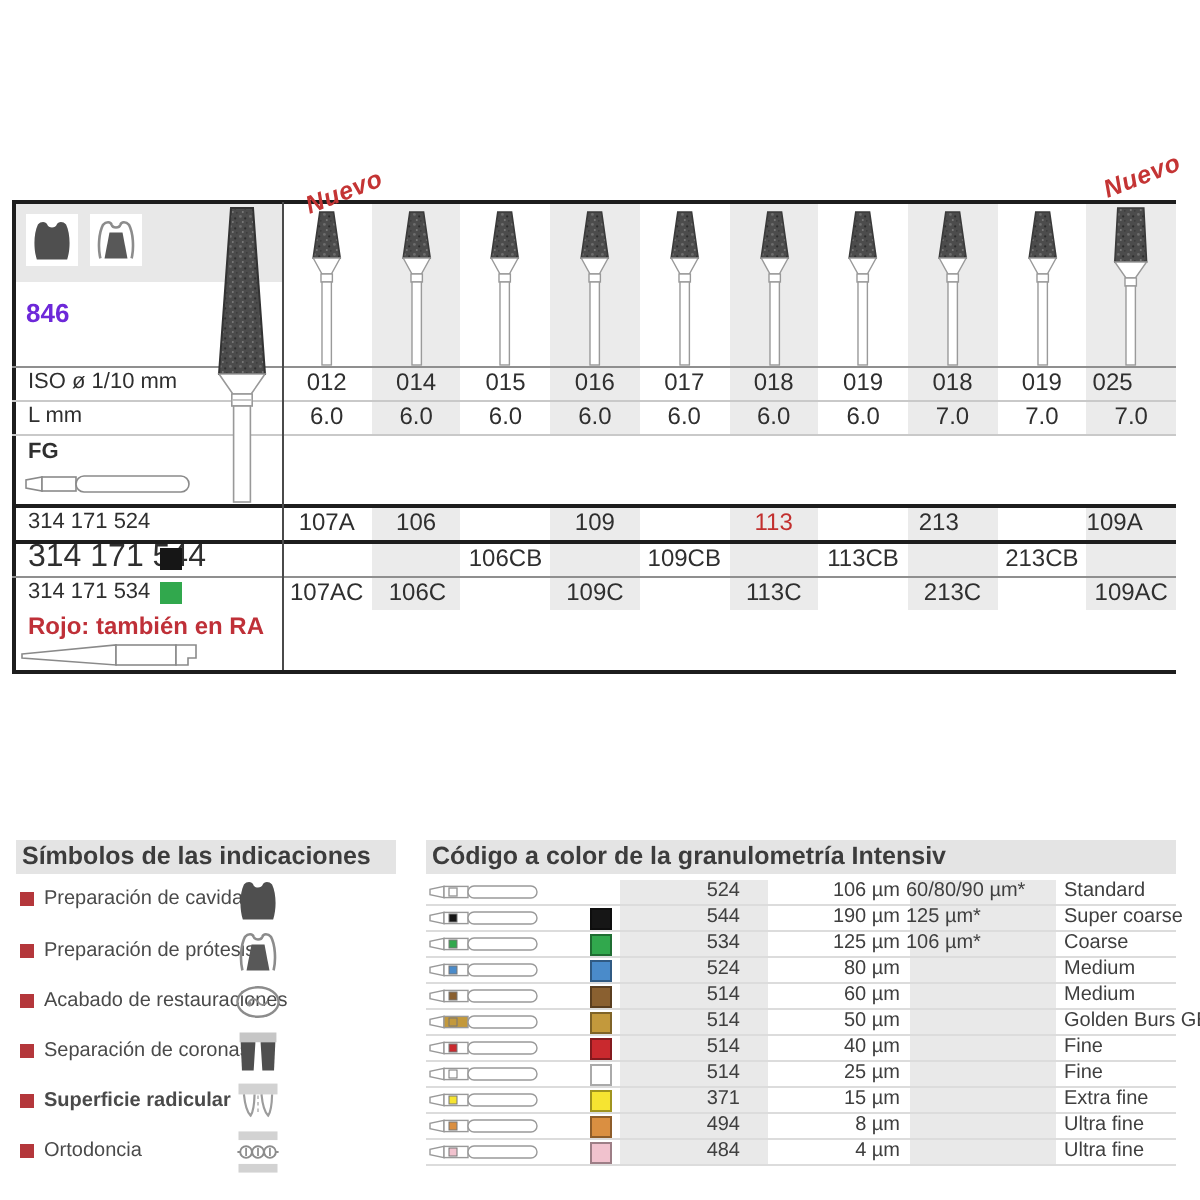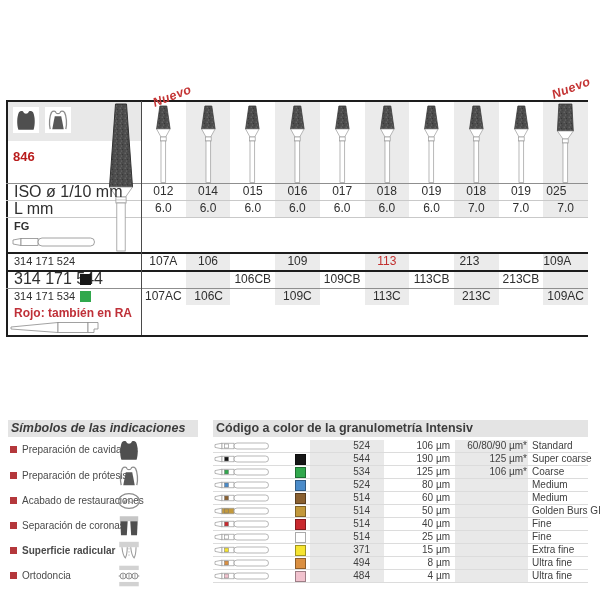--- a/index.html
+++ b/index.html
@@ -6,41 +6,41 @@
   #page{position:relative;width:600px;height:600px;background:#fff;overflow:hidden;
         font-family:"Liberation Sans",sans-serif;color:#2f2f2f;}
   .abs{position:absolute;}
   .band{position:absolute;background:#ebebeb;z-index:0;}
   .gband{position:absolute;background:#e9e9e9;z-index:0;}
   .line{position:absolute;background:#1d1d1d;z-index:3;}
   .thin{position:absolute;background:#c9c9c9;z-index:3;}
   .mid{position:absolute;background:#8f8f8f;z-index:3;}
   .cell{position:absolute;text-align:center;font-size:12px;z-index:4;color:#2f2f2f;}
   .cell.red{color:#c2302f;}
-  .rowlabel{position:absolute;left:14px;font-size:16px;z-index:4;color:#2f2f2f;}
+  .rowlabel{position:absolute;left:14px;font-size:11px;z-index:4;color:#2f2f2f;}
   .burwrap{position:absolute;z-index:2;}
   .graybox{position:absolute;background:#e8e8e8;z-index:1;}
   .iconbox{position:absolute;width:26px;height:26px;background:#fff;z-index:2;}
-  .fig{position:absolute;font-size:13px;font-weight:bold;z-index:4;color:#b91c1c;}
+  .fig{position:absolute;font-size:13px;font-weight:bold;z-index:4;color:#6d28d9;}
   .nuevo{position:absolute;color:#c43434;font-size:12.5px;font-weight:bold;font-style:italic;
          transform:rotate(-21deg);z-index:5;letter-spacing:.4px;}
   .note{position:absolute;left:14px;color:#bf3038;font-weight:bold;font-size:12px;z-index:4;}
   .ptitle{position:absolute;height:17px;background:#e4e4e4;font-size:12.5px;font-weight:bold;
           color:#3c3c3c;line-height:17px;padding-left:3px;box-sizing:border-box;z-index:2;}
   .sym-item{position:absolute;height:26px;z-index:2;}
   .sym-bullet{position:absolute;left:2px;top:9px;width:7px;height:7px;background:#b4373b;}
   .sym-label{position:absolute;left:14px;top:0;font-size:10px;line-height:26px;color:#4a4a4a;}
   .sym-icon{position:absolute;left:108px;top:0;width:26px;height:26px;}
   .grit-row{position:absolute;left:0;width:375px;height:13px;border-bottom:1px solid #dcdcdc;
             box-sizing:border-box;z-index:2;font-size:10px;line-height:12px;color:#3f3f3f;}
   .g-inst{position:absolute;left:1px;top:1px;width:56px;height:10px;}
   .g-swatch{position:absolute;left:82px;top:1px;width:9px;height:9px;}
   .g-code{position:absolute;left:97px;width:60px;text-align:right;}
   .g-grit{position:absolute;left:165px;width:72px;text-align:right;}
-  .g-extra{position:absolute;left:240px;width:74px;text-align:right;}
+  .g-extra{position:absolute;left:240px;width:74px;text-align:left;}
   .g-name{position:absolute;left:319px;text-align:left;white-space:nowrap;}
   svg{display:block;}
 </style>
 </head>
 <body>
 
 <div id="page">
 
   <svg width="0" height="0" style="position:absolute" aria-hidden="true">
     <defs>
@@ -240,21 +240,21 @@
 
   <div class="note" style="top:306px;">Rojo: también en RA</div>
   <div class="burwrap" style="left:10px;top:320px;" id="rabur">
       <svg width="92" height="16" viewBox="0 0 92 16">
     <polygon points="1,7 48,2.5 48,12.5 1,9" fill="#fff" stroke="#8a8a8a" stroke-width="0.8"></polygon>
     <rect x="48" y="2.5" width="30" height="10" fill="#fff" stroke="#8a8a8a" stroke-width="0.8"></rect>
     <path d="M78,2.5 h10 v6.5 h-4 v3.5 h-6 z" fill="#fff" stroke="#8a8a8a" stroke-width="0.8"></path>
   </svg>
     </div>
 
-  <div class="ptitle" style="left:8px;top:420px;width:190px;font-style:italic;">Símbolos de las indicaciones</div>
+  <div class="ptitle" style="left:8px;top:420px;width:190px;">Símbolos de las indicaciones</div>
   <div id="symitems">
       <div class="sym-item" style="left: 8px; top: 437px; width: 192px;">
         <div class="sym-bullet"></div>
         <div class="sym-label">Preparación de cavidades</div>
         <div class="sym-icon">
           <svg viewBox="0 0 24 24" width="100%" height="100%">
             <path d="M5,21 C3.4,16 3.5,9 5.5,4.8 C6.8,3.2 9.3,3.3 9.8,4.9 C10.3,6.7 13.7,6.7 14.2,4.9 C14.7,3.3 17.2,3.2 18.5,4.8 C20.5,9 20.6,16 19,21 Z" fill="#4f4f4f"></path>
           </svg>
         </div>
       </div>

